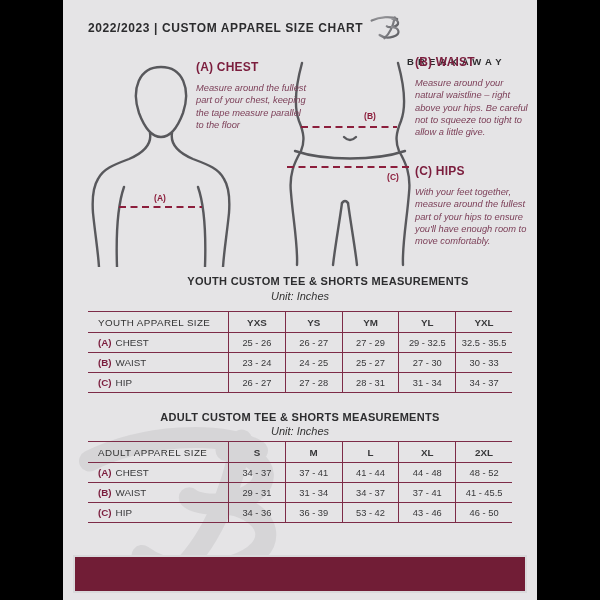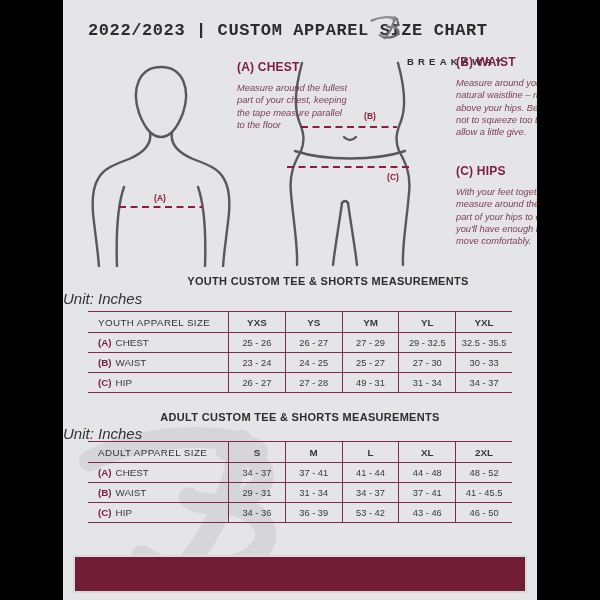--- a/index.html
+++ b/index.html
@@ -9,43 +9,43 @@
   }
   *{margin:0;padding:0;box-sizing:border-box;}
   html,body{width:600px;height:600px;background:#000;overflow:hidden;
     font-family:"Liberation Sans",sans-serif;}
   .stage{position:relative;width:600px;height:600px;background:#000;}
   .doc{position:absolute;left:63px;top:0;width:474px;height:600px;
     background:var(--page-bg);overflow:hidden;}
 
   
   .hdr-title{position:absolute;left:25px;top:21px;font-weight:bold;
-    font-size:17px;letter-spacing:.6px;color:var(--text-dark);white-space:nowrap;font-family:Liberation Mono, monospace;}
+    font-size:12px;letter-spacing:.6px;color:var(--text-dark);white-space:nowrap;}
   .logo{position:absolute;left:307px;top:13px;}
   .brand{position:absolute;left:344px;top:24px;font-size:9.5px;font-weight:bold;
     letter-spacing:4.2px;color:var(--text-dark);white-space:nowrap;margin-top:32px;}
 
   
   .figure{position:absolute;}
   .fig-upper{left:8px;top:55px;}
   .fig-lower{left:222px;top:57px;}
-  .guide-col{position:absolute;margin-left:41px;}
+  .guide-col{position:absolute;}
   .gc-chest{left:133px;top:60px;width:114px;}
   .gc-waist{left:352px;top:55px;width:114px;}
   .gc-hips{left:352px;top:164px;width:120px;}
   .guide-head{font-size:12px;font-weight:bold;color:var(--maroon);
     letter-spacing:.2px;margin-bottom:8px;}
   .guide-text{font-size:9.3px;font-style:italic;color:var(--maroon-soft);
     line-height:1.32;font-weight:normal;}
 
   
   .tbl-title{position:absolute;left:0;width:474px;text-align:center;
     font-weight:bold;font-size:11px;color:#2d2d2f;letter-spacing:.3px;}
-  .tbl-unit{position:absolute;left:0;width:474px;text-align:left;
-    font-style:italic;font-size:15px;color:#333;}
+  .tbl-unit{position:absolute;left:0;width:474px;text-align:center;
+    font-style:italic;font-size:11px;color:#333;}
   .t-youth-title{top:275px;margin-left:28px;} .t-youth-unit{top:290px;}
   .t-adult-title{top:411px;} .t-adult-unit{top:425px;}
   .size-table{position:absolute;left:25px;width:424px;z-index:2;
     border-top:1.5px solid var(--table-border);}
   .st-youth{top:311px;} .st-adult{top:441px;}
   .trow{display:flex;height:20px;border-bottom:1.5px solid var(--table-border);}
   .trow.thead{height:21px;}
   .tcell{flex:0 0 56.8px;display:flex;align-items:center;justify-content:center;
     border-left:1.5px solid var(--table-border);font-size:9.3px;color:#38383a;}
   .tcell.label{flex:0 0 140px;justify-content:flex-start;padding-left:10px;
@@ -182,21 +182,21 @@
           <div class="tcell">27 - 30</div>
           <div class="tcell">30 - 33</div>
         </div>
         <div class="trow">
           <div class="tcell label">
             <span class="key">(C)</span>
             <span>HIP</span>
           </div>
           <div class="tcell">26 - 27</div>
           <div class="tcell">27 - 28</div>
-          <div class="tcell">49 - 31</div>
+          <div class="tcell">28 - 31</div>
           <div class="tcell">31 - 34</div>
           <div class="tcell">34 - 37</div>
         </div>
       </div>
 
     <div class="tbl-title t-adult-title">ADULT CUSTOM TEE &amp; SHORTS MEASUREMENTS</div>
     <div class="tbl-unit t-adult-unit">Unit: Inches</div>
     <div class="size-table st-adult">
         <div class="trow thead">
           <div class="tcell label">ADULT APPAREL SIZE</div>

